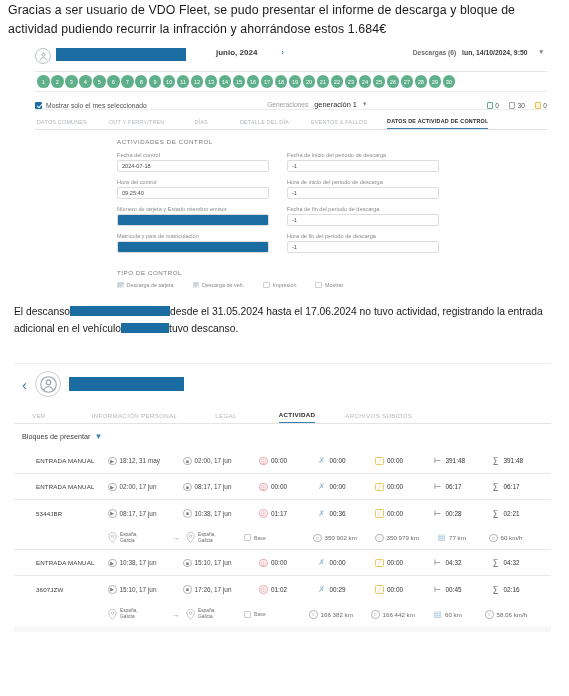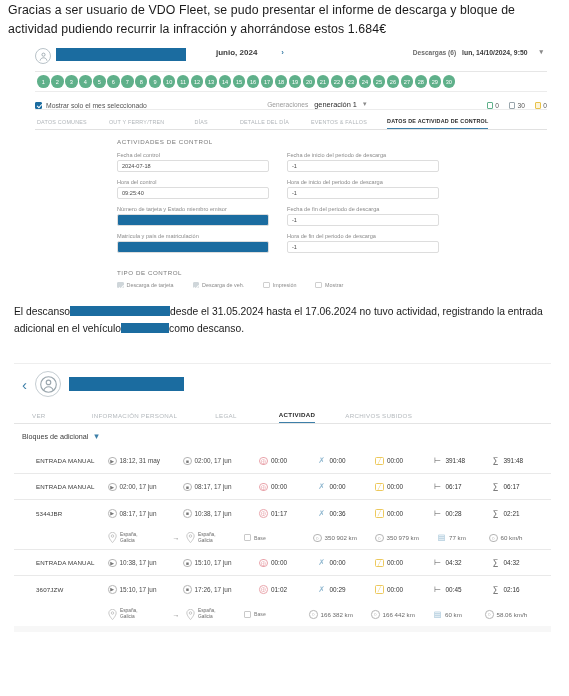--- a/index.html
+++ b/index.html
@@ -344,21 +344,21 @@
       </span>
       <span class="chk">
         <span class="chk-sq"></span>
         <span>Mostrar</span>
       </span>
     </div>
   </div>
 </div>
 
 <div class="mid-para">
-  <span>El descanso</span><span class="redact r-driver"></span><span>desde el 31.05.2024 hasta el 17.06.2024 no tuvo actividad, registrando la entrada adicional en el vehículo</span><span class="redact r-veh"></span><span>como descanso.</span>
+  <span>El descanso</span><span class="redact r-driver"></span><span>desde el 31.05.2024 hasta el 17.06.2024 no tuvo actividad, registrando la entrada adicional en el vehículo</span><span class="redact r-veh"></span><span>tuvo descanso.</span>
 </div>
 
 <div class="panel2">
   <div class="p2-head">
     <span class="back-ch">‹</span>
     <span class="avatar-lg">
       <svg width="17" height="17" viewBox="0 0 24 24" fill="none" stroke="currentColor" stroke-width="1.6">
         <circle cx="12" cy="12" r="11"></circle>
           <circle cx="12" cy="9" r="3.2"></circle>
           <path d="M5 21c1.2-4 3.9-5.8 7-5.8s5.8 1.8 7 5.8"></path>
@@ -370,21 +370,21 @@
 
   <div class="tabs2">
     <span class="tab2" style="margin-left:18px;">VER</span>
     <span class="tab2" style="margin-left:46px;">INFORMACIÓN PERSONAL</span>
     <span class="tab2" style="margin-left:38px;">LEGAL</span>
     <span class="tab2 active" style="margin-left:42px;">ACTIVIDAD</span>
     <span class="tab2" style="margin-left:30px;">ARCHIVOS SUBIDOS</span>
   </div>
 
   <div class="blocks-hdr">
-    <span>Bloques de adicional</span>
+    <span>Bloques de presentar</span>
     <span class="chev">▾</span>
   </div>
 
   <div class="act-table">
 
     <div class="act-row">
       <span class="c-label">ENTRADA MANUAL</span>
       <span class="c-time">
         <span class="ico">▶</span>
         <span>18:12, 31 may</span>

